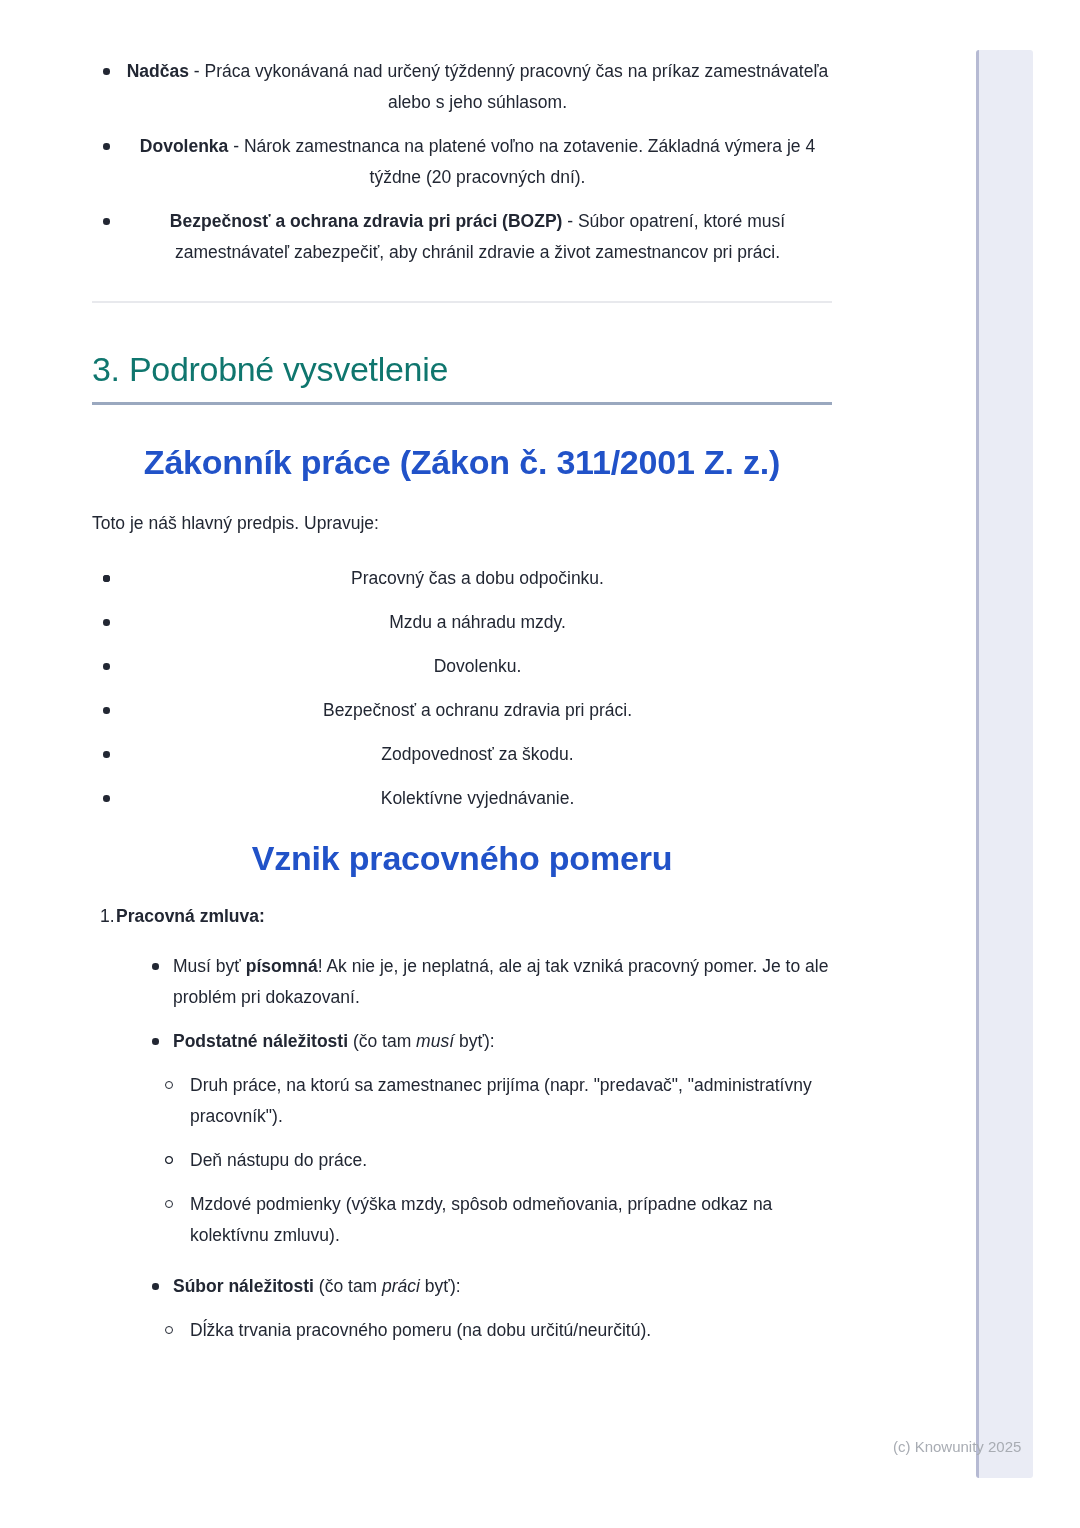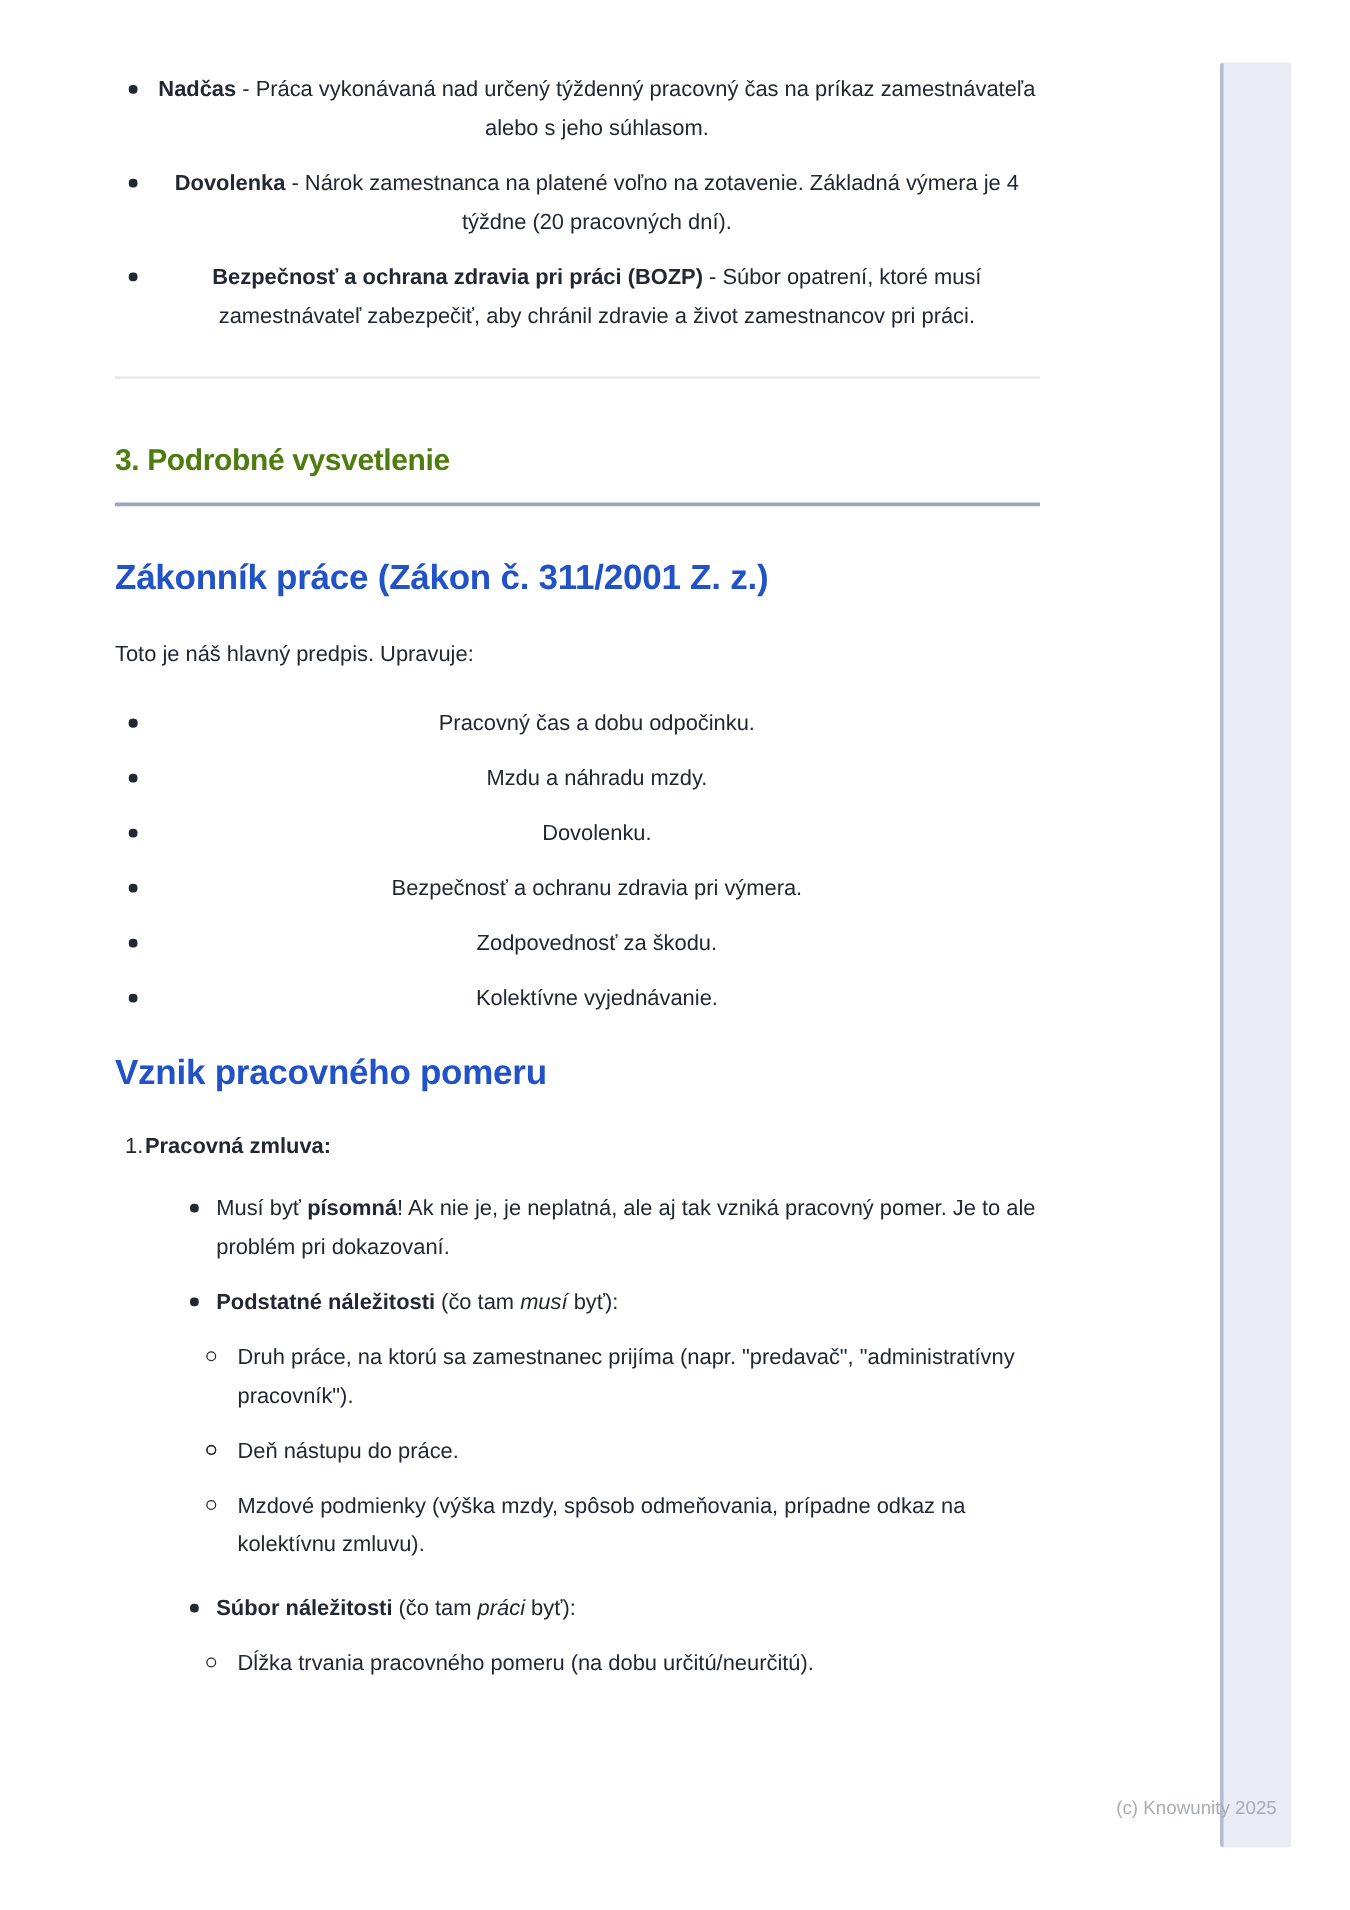--- a/index.html
+++ b/index.html
@@ -25,27 +25,27 @@
   .l3 > .marker { position:absolute; left:73px; top:11px; width:6px; height:6px;
     border-radius:50%; border:1.6px solid #222733; background:transparent; }
   .ordered { position:relative; padding-left:24px; margin-top:26px; }
   .ordered .num { position:absolute; left:8px; top:0; }
   b { font-weight:700; }
   i { font-style:italic; }
   .rule {
     height:2px; background:#e8e9ed; border:none; margin:33px 0 0 0;
   }
   h1 {
-    margin:45px 0 0 0; font-size:24px; line-height:42px; font-weight:700;
-    color:#4d7c0f; letter-spacing:-0.3px;
+    margin:45px 0 0 0; font-size:34px; line-height:42px; font-weight:400;
+    color:#0f766e; letter-spacing:-0.3px;
     padding-bottom:12px; border-bottom:3px solid #9aa8bf;
   }
   h2 {
-    margin:0; font-size:28px; line-height:34px; font-weight:700;
-    color:#2152c8; letter-spacing:-0.2px;
+    margin:0; font-size:34px; line-height:34px; font-weight:700;
+    color:#2152c8; letter-spacing:-0.2px;text-align:center;
   }
   .h2-zakonnik { margin-top:40px; }
   .h2-vznik { margin-top:27px; }
   .para { margin:29px 0 0 0; }
   .ul { margin:0; padding:0; list-style:none; }
   .ul-intro { margin-top:0; }
   .ul-upravuje { margin-top:24px; }
   .ul-zmluva { margin-top:19px; }
   .ul-podstatne { margin-top:12px; }
   .li-dalsie { margin-top:20px; }
@@ -102,21 +102,21 @@
       <div class="li l1">
         <span class="marker"></span>
         <span>Mzdu a náhradu mzdy.</span>
       </div>
       <div class="li l1">
         <span class="marker"></span>
         <span>Dovolenku.</span>
       </div>
       <div class="li l1">
         <span class="marker"></span>
-        <span>Bezpečnosť a ochranu zdravia pri výmera.</span>
+        <span>Bezpečnosť a ochranu zdravia pri práci.</span>
       </div>
       <div class="li l1">
         <span class="marker"></span>
         <span>Zodpovednosť za škodu.</span>
       </div>
       <div class="li l1">
         <span class="marker"></span>
         <span>Kolektívne vyjednávanie.</span>
       </div>
     </div>

